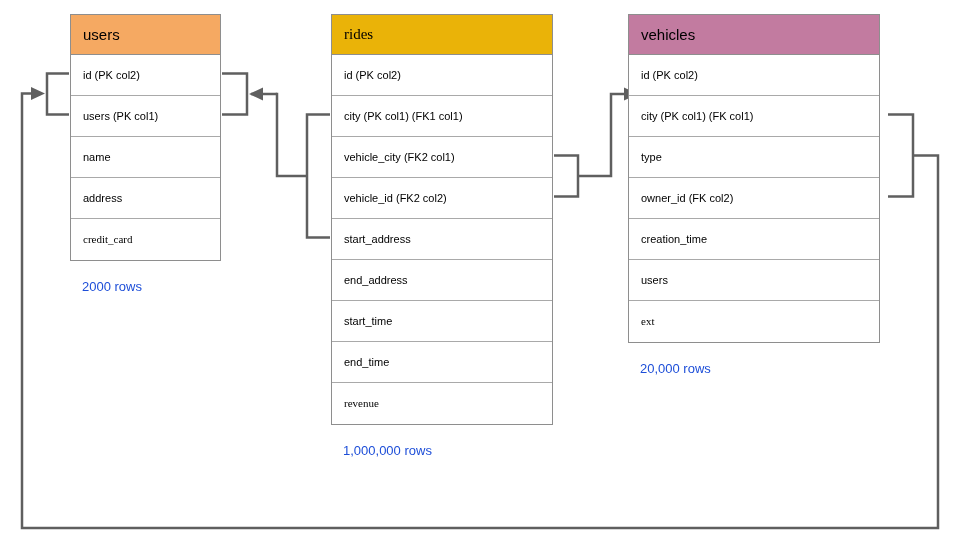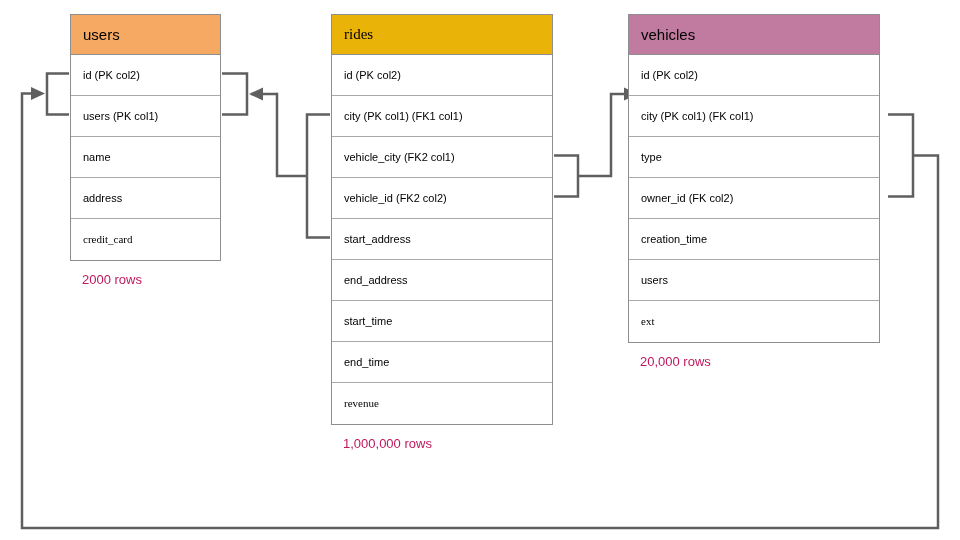--- a/index.html
+++ b/index.html
@@ -15,21 +15,21 @@
     border-bottom:1px solid #8e8e8e;padding:0 12px;
     font-size:15px;color:#000;
   }
   .row{
     height:41px;line-height:40px;box-sizing:border-box;
     border-bottom:1px solid #a9a9a9;padding:0 12px;
     font-size:11px;color:#000;background:#fff;white-space:nowrap;
   }
   .row:last-child{border-bottom:none;font-family:Liberation Serif, serif;}
   .rowcount{
-    margin-top:11px;padding-left:12px;font-size:13px;color:#be185d;
+    margin-top:18px;padding-left:12px;font-size:13px;color:#1d4ed8;
   }
 </style>
 </head>
 <body>
 
 <div id="canvas">
 
   <svg id="connectors" width="960" height="540" viewBox="0 0 960 540" fill="none" stroke="#5F5F5F" stroke-width="2.5">
 
     <g>

